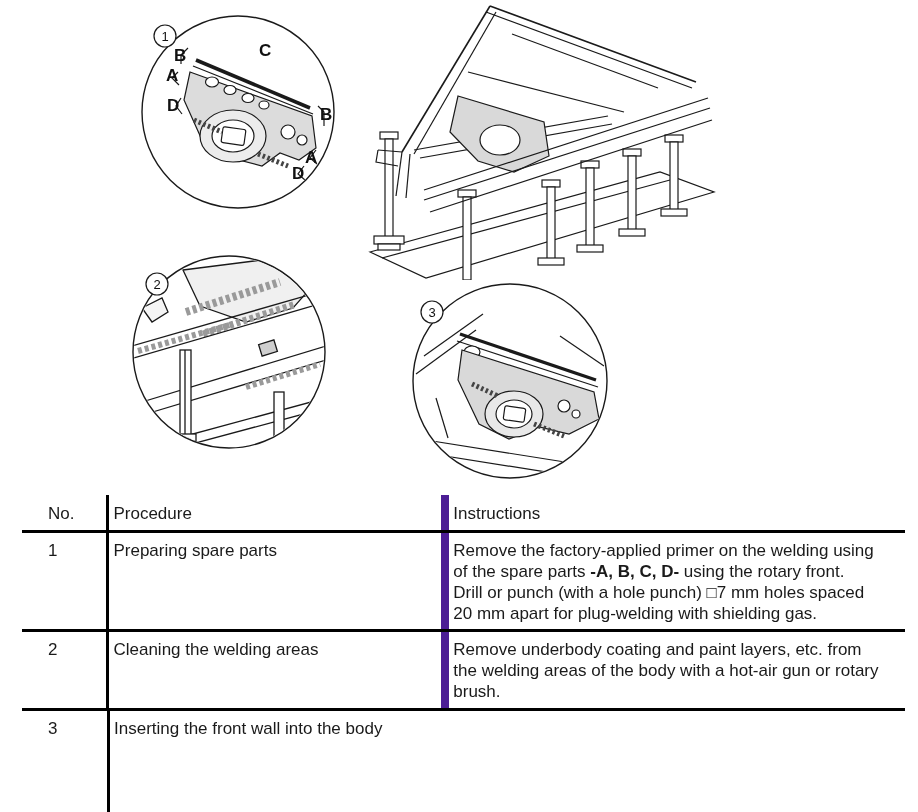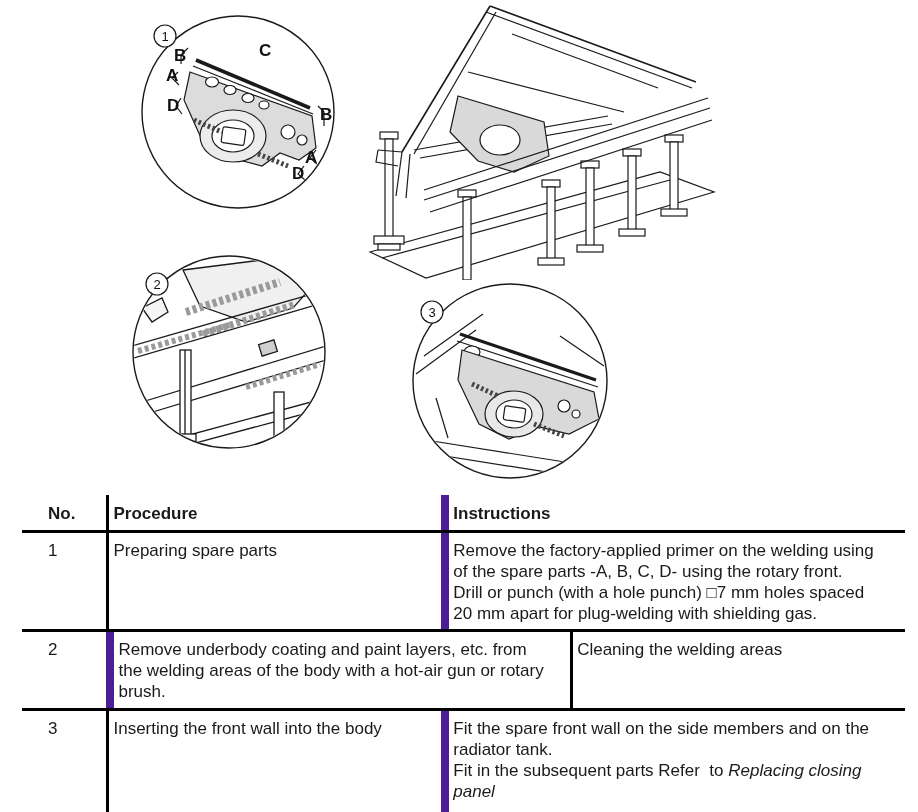--- a/index.html
+++ b/index.html
@@ -10,26 +10,26 @@
   svg text.callout{font-family:"Liberation Sans", sans-serif;font-size:13px;fill:#111;text-anchor:middle;}
   
   .ttable{position:absolute;left:22px;top:495px;width:883px;font-size:17px;line-height:21px;}
   .trow{display:flex;box-sizing:border-box;border-bottom:3px solid #000;}
   .trow.last{border-bottom:none;}
   .cell{box-sizing:border-box;}
   .c1{width:85px;padding:7px 4px 0 26px;}
   .c2{width:338px;border-left:3px solid #000;padding:7px 8px 0 4px;}
   .c3{width:468px;border-left:8px solid #4c1d95;padding:7px 18px 10px 4px;}
   .thead{height:38px;}
-  .thead .cell{font-weight:bold;padding-top:8px;}
+  .thead .cell{font-weight:normal;padding-top:8px;}
   .r1{height:99px;}
   .r2{height:79px;}
   .r3{min-height:102px;}
   .c3 p{margin:0;white-space:pre-wrap;}
-  .seg-b{font-weight:normal;}
+  .seg-b{font-weight:bold;}
   .seg-i{font-style:italic;}
 </style>
 </head>
 <body>
 
 <div id="page">
 
   <div class="fig" style="left:136px;top:8px;width:204px;height:204px;">
     <svg width="204" height="204" viewBox="0 0 204 204">
       <defs>
@@ -207,29 +207,25 @@
       <div class="cell c1">1</div>
       <div class="cell c2">Preparing spare parts</div>
       <div class="cell c3">
         <p><span>Remove the factory-applied primer on the welding using of the spare parts </span><span class="seg-b">-A, B, C, D-</span><span> using the rotary front.</span></p>
         <p>Drill or punch (with a hole punch) □7 mm holes spaced 20 mm apart for plug-welding with shielding gas.</p>
       </div>
     </div>
 
     <div class="trow r2">
       <div class="cell c1">2</div>
+      <div class="cell c2">Cleaning the welding areas</div>
       <div class="cell c3">
         <p>Remove underbody coating and paint layers, etc. from the welding areas of the body with a hot-air gun or rotary brush.</p>
       </div>
-      <div class="cell c2">Cleaning the welding areas</div>
     </div>
 
     <div class="trow r3 last">
       <div class="cell c1">3</div>
       <div class="cell c2">Inserting the front wall into the body</div>
-      <div class="cell c3">
-        <p>Fit the spare front wall on the side members and on the radiator tank.</p>
-        <p><span>Fit in the subsequent parts Refer  to </span><span class="seg-i">Replacing closing panel</span></p>
-      </div>
     </div>
   </div>
 
 </div>
 
 </body></html>

